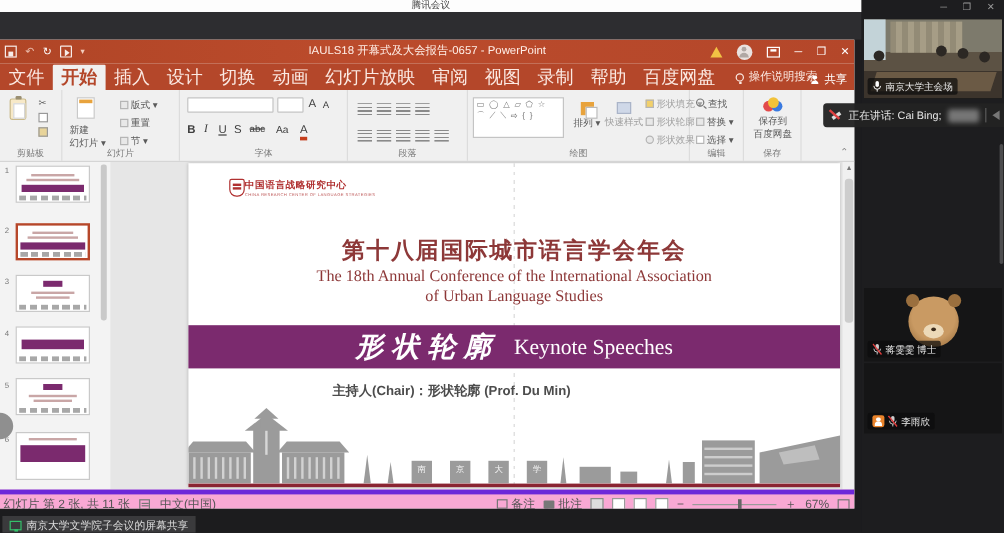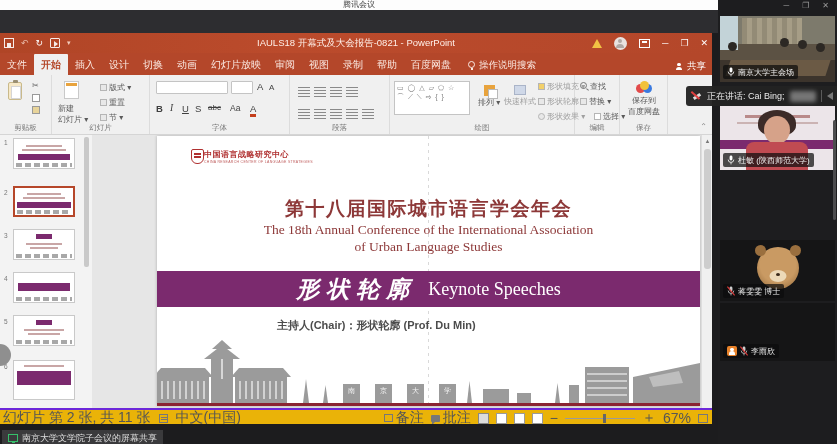--- a/index.html
+++ b/index.html
@@ -34,21 +34,21 @@
   .warn{width:0;height:0;border-left:5px solid transparent;border-right:5px solid transparent;
         border-bottom:9px solid #f2c244;position:relative}
   .acct{width:13px;height:13px;border-radius:50%;background:#e9e2df;position:relative}
   .acct::before{content:"";position:absolute;left:4.5px;top:2.5px;width:4px;height:4px;border-radius:50%;background:#b0a8a4}
   .acct::after{content:"";position:absolute;left:2.5px;top:7px;width:8px;height:4px;border-radius:4px 4px 0 0;background:#b0a8a4}
   .ropts{width:11px;height:9px;border:1px solid #fff;position:relative}
   .ropts::after{content:"";position:absolute;left:2px;top:1px;width:5px;height:2px;background:#fff}
   .wc{font-size:9px;color:#fff;line-height:20px}
 
   .tabrow{position:absolute;left:0;top:20px;width:100%;height:22px;background:#b4472a;display:flex;align-items:flex-end}
-  .tab{font-size:10px;color:#fbe9e2;padding:0 7px;line-height:21px;white-space:nowrap}
+  .tab{font-size:15px;color:#fbe9e2;padding:0 7px;line-height:21px;white-space:nowrap}
   .tab.active{background:#f0f0f0;color:#b4472a;font-weight:bold;border-radius:1px 1px 0 0}
   .tellme{display:flex;align-items:center;gap:4px;margin-left:10px;font-size:9.5px;color:#fbe9e2;line-height:21px}
   .bulb{width:7px;height:7px;border:1px solid #fbe9e2;border-radius:50%;position:relative}
   .bulb::after{content:"";position:absolute;left:2px;top:6px;width:2px;height:2px;background:#fbe9e2}
   .share-btn{position:absolute;right:6px;bottom:2px;display:flex;align-items:center;gap:4px;font-size:9.5px;color:#fff}
   .person{width:8px;height:8px;position:relative}
   .person::before{content:"";position:absolute;left:2.2px;top:0;width:3.6px;height:3.6px;border-radius:50%;background:#fff}
   .person::after{content:"";position:absolute;left:.6px;top:4.2px;width:6.8px;height:3.6px;border-radius:3px 3px 0 0;background:#fff}
 
   
@@ -118,22 +118,22 @@
   .bcn{font-family:"Liberation Serif",serif;font-style:italic;font-weight:bold;font-size:23px;
        color:#fff;letter-spacing:7px}
   .ben{font-family:"Liberation Serif",serif;font-size:18px;color:#fff}
   .chair{position:absolute;font-size:11px;font-weight:bold;color:#4c4c4c;white-space:nowrap}
   .sky{position:absolute;left:0;bottom:3px;width:543px;height:66px}
   .campus{position:absolute;width:17px;text-align:center;font-family:"Liberation Serif",serif;
           font-size:7px;color:#f5f5f5}
   .sbottom{position:absolute;left:0;bottom:0;width:100%;height:3px;background:#8a2432}
 
   
-  .statusbar{position:absolute;left:0;top:375px;width:100%;height:16px;background:#eab308;
-             border-top:2px solid #6d28d9;font-size:14px;color:#555}
+  .statusbar{position:absolute;left:0;top:375px;width:100%;height:16px;background:#f9a8d4;
+             border-top:4px solid #6d28d9;font-size:10px;color:#555}
   .sb-left{position:absolute;left:3px;top:0;height:16px;display:flex;align-items:center;gap:8px;white-space:nowrap}
   .spell{width:9px;height:9px;border:1px solid #777;position:relative}
   .spell::after{content:"";position:absolute;left:1px;top:2px;width:6px;height:1px;background:#777;box-shadow:0 2px 0 #777}
   .sb-right{position:absolute;right:4px;top:0;height:16px;display:flex;align-items:center;gap:7px;white-space:nowrap}
   .noteic{width:9px;height:8px;border:1px solid #777;position:relative}
   .cmtic{width:9px;height:7px;background:#777;border-radius:1px;position:relative}
   .cmtic::after{content:"";position:absolute;left:1px;bottom:-3px;border-left:3px solid #777;border-bottom:3px solid transparent}
   .vbox{width:11px;height:11px;border:1px solid #9a9a9a;background:#fff;display:inline-block}
   .vbox.on{background:#dcdcdc;border-color:#888}
   .ztrack{width:70px;height:1px;background:#9a9a9a;position:relative}
@@ -211,21 +211,21 @@
   <div class="abs ppt">
 
     <div class="titlebar">
       <div class="qat">
         <span class="ic floppy"></span>
         <span class="undo">↶</span>
         <span class="redo">↻</span>
         <span class="ic present"></span>
         <span class="drop">▾</span>
       </div>
-      <span class="wtitle">IAULS18 开幕式及大会报告-0821 - PowerPoint</span>
+      <span class="wtitle">IAULS18 开幕式及大会报告-0657 - PowerPoint</span>
       <div class="tb-right">
         <span class="warn"></span>
         <span class="acct"></span>
         <span class="ropts"></span>
         <span class="wc">─</span>
         <span class="wc">❐</span>
         <span class="wc">✕</span>
       </div>
     </div>
 
@@ -303,21 +303,21 @@
         <span class="mini gray abs" style="left:114px;top:10px;text-align:center"><span class="qs-ic"></span><span>快速样式</span></span>
         <span class="mini gray abs" style="left:148px;top:6px"><span class="tinybx" style="background:#f2d06a"></span><span>形状填充</span> ▾</span>
         <span class="mini gray abs" style="left:148px;top:21px"><span class="tinybx"></span><span>形状轮廓</span> ▾</span>
         <span class="mini gray abs" style="left:148px;top:36px"><span class="tinybx" style="border-radius:50%"></span><span>形状效果</span> ▾</span>
         <span class="glabel">绘图</span>
       </div>
 
       <div class="grp" style="left:575px;width:45px">
         <span class="mini abs" style="left:5px;top:6px"><span class="lens"></span><span>查找</span></span>
         <span class="mini abs" style="left:5px;top:21px"><span class="tinybx"></span><span>替换</span> ▾</span>
-        <span class="mini abs" style="left:19px;top:36px"><span class="tinybx" style="background:#fff"></span><span>选择</span> ▾</span>
+        <span class="mini abs" style="left:5px;top:36px"><span class="tinybx" style="background:#fff"></span><span>选择</span> ▾</span>
         <span class="glabel">编辑</span>
       </div>
 
       <div class="grp" style="left:620px;width:48px">
         <span class="mini abs" style="left:0;top:6px;width:48px;text-align:center">
           <span class="baidu">
             <i style="left:0;top:3px;background:#e24a4a"></i>
               <i style="left:7px;top:3px;background:#3a7ae0"></i>
               <i style="left:3.5px;top:0;background:#f2c23a"></i>
           </span>
@@ -518,38 +518,20 @@
       <div class="nametag">
         <svg class="micw" width="8" height="10" viewBox="0 0 10 12">
             <rect x="3.2" y="0.5" width="3.6" height="6" rx="1.8" fill="#fff"></rect>
             <path d="M1.5 5.5a3.5 3.5 0 0 0 7 0" fill="none" stroke="#fff" stroke-width="1"></path>
             <line x1="5" y1="9" x2="5" y2="11.5" stroke="#fff" stroke-width="1"></line>
           </svg>
         <span>南京大学主会场</span>
       </div>
     </div>
 
-    <div class="tile" style="top:106px;height:64px">
-      <div class="camslide">
-        <span class="tln"></span>
-          <span class="tln2"></span>
-        <span class="pband" style="top:34px"></span>
-        <span class="hair" style="left:38px;top:4px;width:38px;height:26px"></span>
-        <span class="face" style="left:44px;top:10px;width:26px;height:28px"></span>
-        <span class="body2" style="left:26px;top:36px;width:62px;height:28px"></span>
-      </div>
-      <div class="nametag">
-        <svg class="micw" width="8" height="10" viewBox="0 0 10 12">
-            <rect x="3.2" y="0.5" width="3.6" height="6" rx="1.8" fill="#fff"></rect>
-            <path d="M1.5 5.5a3.5 3.5 0 0 0 7 0" fill="none" stroke="#fff" stroke-width="1"></path>
-            <line x1="5" y1="9" x2="5" y2="11.5" stroke="#fff" stroke-width="1"></line>
-          </svg>
-        <span>杜敏 (陕西师范大学)</span>
-      </div>
-    </div>
 
 
     <div class="tile" style="top:240px;height:61px">
       <div class="camdark"></div>
       <div class="avatar-circle bear" style="top:7px;width:42px;height:42px">
         <span class="muzzle"></span>
           <span class="nose"></span>
       </div>
       <div class="nametag">
         <svg class="micw" width="8" height="10" viewBox="0 0 10 12">

